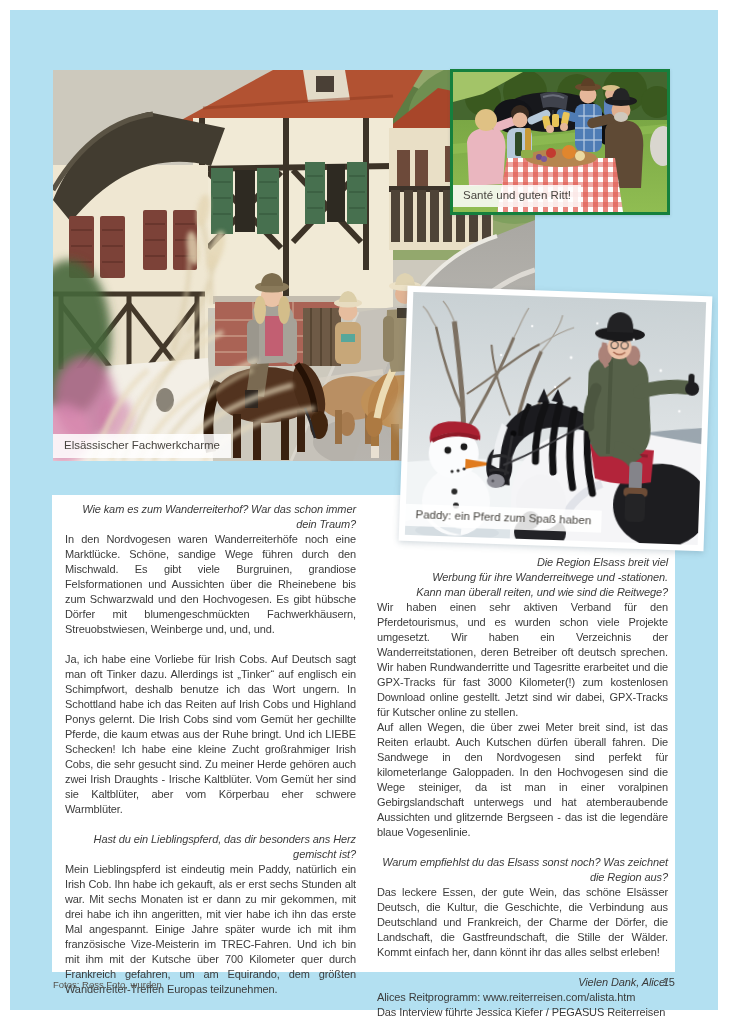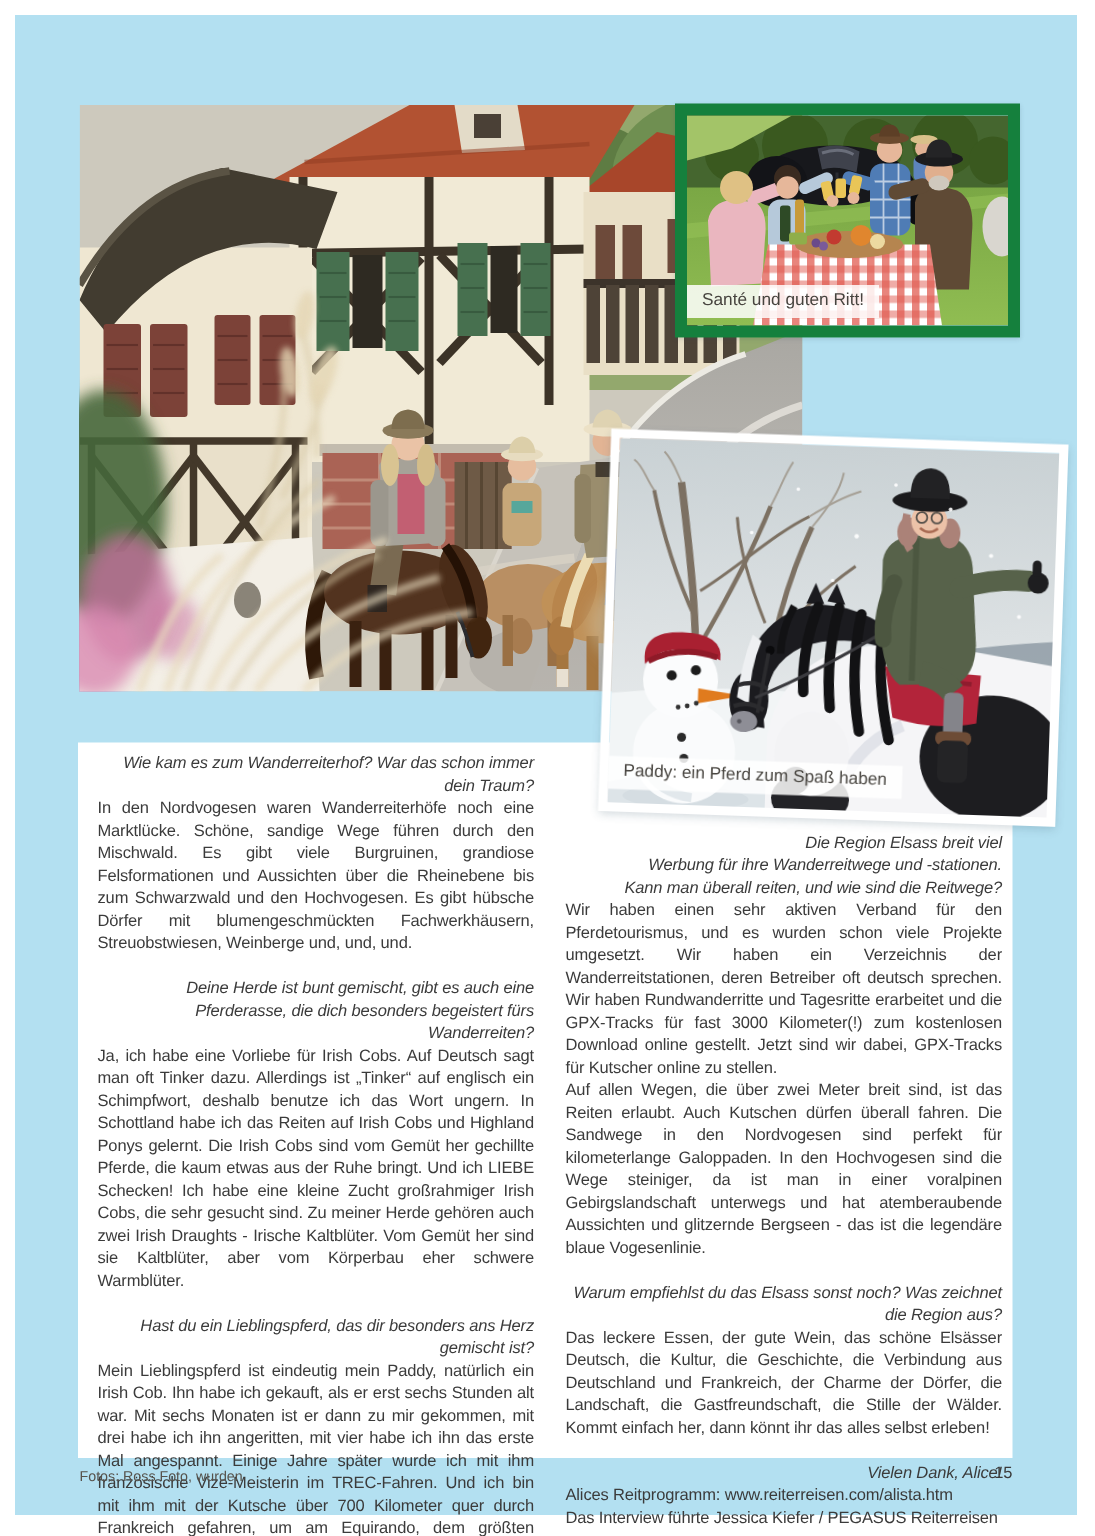--- a/index.html
+++ b/index.html
@@ -9,21 +9,21 @@
     -webkit-font-smoothing:antialiased;overflow:hidden;
   }
   .page{
     position:absolute;left:10px;top:10px;width:708px;height:1000px;
     background:#b3e0f1;
   }
   .photo{position:absolute;overflow:hidden;}
   .photo svg{display:block;width:100%;height:100%;}
   #photo-main{left:43px;top:60px;width:482px;height:391px;z-index:1;}
   #photo-sante{
-    left:440px;top:59px;width:214px;height:140px;border:8px solid #15803d;
+    left:440px;top:59px;width:214px;height:140px;border:3px solid #15803d;
     z-index:3;box-shadow:0 1px 3px rgba(50,80,100,.18);
   }
   #photo-paddy{
     left:393px;top:281px;width:293px;height:243px;border:6px solid #fff;
     transform:rotate(2deg);transform-origin:50% 50%;
     z-index:4;box-shadow:0 2px 6px rgba(50,80,100,.22);
   }
   .caption{
     position:absolute;left:0;bottom:3px;
     background:rgba(255,255,255,.85);color:#47443f;
@@ -303,20 +303,21 @@
         <path d="M135,262 C150,230 160,208 162,186"></path>
         <path d="M120,282 C130,240 138,214 136,184"></path>
         <path d="M148,150 Q160,190 158,235"></path>
       </g>
       <g filter="url(#mb1)" fill="#e4d6b4" opacity=".8">
         <ellipse cx="163" cy="180" rx="7" ry="20" transform="rotate(18 163 180)"></ellipse>
         <ellipse cx="140" cy="178" rx="6" ry="17" transform="rotate(-8 140 178)"></ellipse>
         <ellipse cx="150" cy="140" rx="6" ry="16" transform="rotate(10 150 140)"></ellipse>
       </g>
     </svg>
+    <div class="caption">Elsässischer Fachwerkcharme</div>
   </div>
 
   <div class="photo" id="photo-sante">
     <svg viewBox="0 0 214 140" preserveAspectRatio="none">
       <defs>
         <linearGradient id="sgr" x1="0" y1="0" x2="0" y2="1">
           <stop offset="0" stop-color="#6f9c3e"></stop>
             <stop offset="1" stop-color="#90bd52"></stop>
         </linearGradient>
         <pattern id="ging" width="10" height="10" patternUnits="userSpaceOnUse">
@@ -523,21 +524,20 @@
     <div class="caption">Paddy: ein Pferd zum Spaß haben</div>
   </div>
 
   <div class="panel">
     <div class="col col-left">
       <div class="qa">
         <p class="q">Wie kam es zum Wanderreiterhof? War das schon immer dein Traum?</p>
         <p class="a">In den Nordvogesen waren Wanderreiterhöfe noch eine Marktlücke. Schöne, sandige Wege führen durch den Mischwald. Es gibt viele Burgruinen, grandiose Felsformationen und Aussichten über die Rheinebene bis zum Schwarzwald und den Hochvogesen. Es gibt hübsche Dörfer mit blumengeschmückten Fachwerkhäusern, Streuobstwiesen, Weinberge und, und, und.</p>
       </div>
       <div class="qa">
-        <p class="q">Deine Herde ist bunt gemischt, gibt es auch eine Pferderasse, die dich besonders begeistert fürs Wanderreiten?</p>
         <p class="a">Ja, ich habe eine Vorliebe für Irish Cobs. Auf Deutsch sagt man oft Tinker dazu. Allerdings ist „Tinker“ auf englisch ein Schimpfwort, deshalb benutze ich das Wort ungern. In Schottland habe ich das Reiten auf Irish Cobs und Highland Ponys gelernt. Die Irish Cobs sind vom Gemüt her gechillte Pferde, die kaum etwas aus der Ruhe bringt. Und ich LIEBE Schecken! Ich habe eine kleine Zucht großrahmiger Irish Cobs, die sehr gesucht sind. Zu meiner Herde gehören auch zwei Irish Draughts - Irische Kaltblüter. Vom Gemüt her sind sie Kaltblüter, aber vom Körperbau eher schwere Warmblüter.</p>
       </div>
       <div class="qa">
         <p class="q">Hast du ein Lieblingspferd, das dir besonders ans Herz gemischt ist?</p>
         <p class="a">Mein Lieblingspferd ist eindeutig mein Paddy, natürlich ein Irish Cob. Ihn habe ich gekauft, als er erst sechs Stunden alt war. Mit sechs Monaten ist er dann zu mir gekommen, mit drei habe ich ihn angeritten, mit vier habe ich ihn das erste Mal angespannt. Einige Jahre später wurde ich mit ihm französische Vize-Meisterin im TREC-Fahren. Und ich bin mit ihm mit der Kutsche über 700 Kilometer quer durch Frankreich gefahren, um am Equirando, dem größten Wanderreiter-Treffen Europas teilzunehmen.</p>
       </div>
     </div>
     <div class="col col-right">
       <div class="qa">
         <p class="q">Die Region Elsass breit viel

